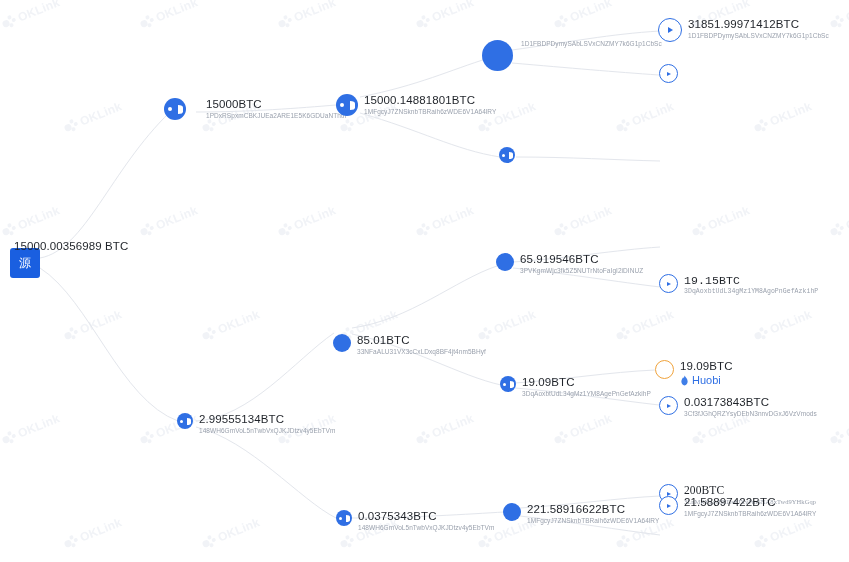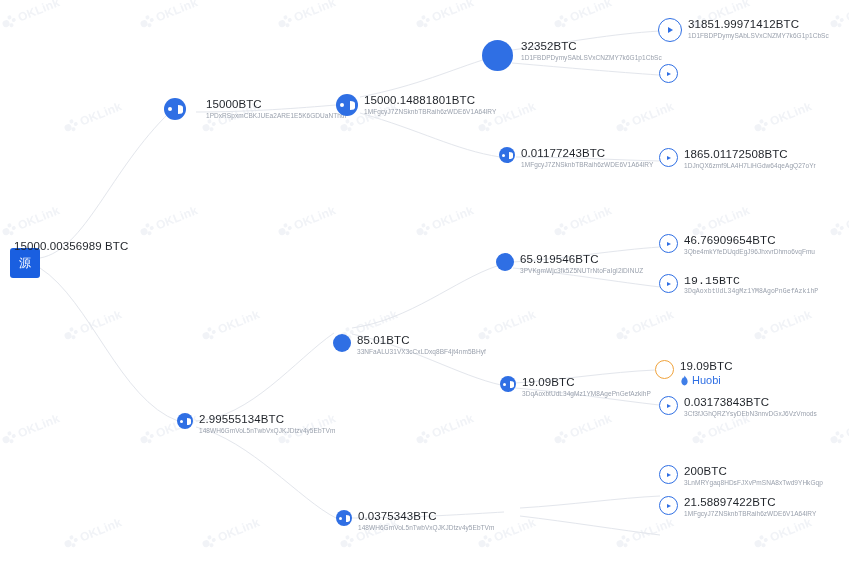--- a/index.html
+++ b/index.html
@@ -549,21 +549,20 @@
       <span class="amt">15000.14881801BTC</span>
       <span class="addr">1MFgcyJ7ZNSknbTBRaih6zWDE6V1A64lRY</span>
     </div>
   </div>
 
   <div class="node" style="left:482px;top:40px;">
     <div class="glyph">
       <div class="glyph-disc" style="width:31px;height:31px;"></div>
     </div>
     <div class="labels" style="margin-left:2px;">
-      <span class="amt">32352BTC</span>
       <span class="addr">1D1FBDPDymySAbLSVxCNZMY7k6G1p1CbSc</span>
     </div>
   </div>
 
   <div class="node" style="left:658px;top:18px;">
     <div class="glyph">
       <div class="glyph-ring" style="width:22px;height:22px;">
           <span class="tri"></span>
         </div>
     </div>
@@ -581,59 +580,33 @@
     </div>
   </div>
 
   <div class="node" style="left:499px;top:147px;">
     <div class="glyph">
       <div class="glyph-pac" style="width:16px;height:16px;">
           <span class="dot" style="width:3px;height:3px;left:3px;margin-top:-1.5px;"></span>
           <span class="moon" style="right:2.5px;width:3.5px;height:7px;margin-top:-3.5px;"></span>
         </div>
     </div>
-    <div class="labels">
-      <span class="amt">0.01177243BTC</span>
-      <span class="addr">1MFgcyJ7ZNSknbTBRaih6zWDE6V1A64lRY</span>
-    </div>
-  </div>
-
-  <div class="node" style="left:659px;top:148px;">
-    <div class="glyph">
-      <div class="glyph-ring" style="width:17px;height:17px;">
-          <span class="tri" style="border-top-width:2.5px;border-bottom-width:2.5px;border-left-width:4px;"></span>
-        </div>
-    </div>
-    <div class="labels">
-      <span class="amt">1865.01172508BTC</span>
-      <span class="addr">1DJnQX6zmf9LA4H7LiHGdw64qeAgQ27oYr</span>
-    </div>
-  </div>
+  </div>
+
 
   <div class="node" style="left:496px;top:253px;">
     <div class="glyph">
       <div class="glyph-disc" style="width:18px;height:18px;"></div>
     </div>
     <div class="labels">
       <span class="amt">65.919546BTC</span>
       <span class="addr">3PVKgmWjc3fk5Z5NUTrNtoFaIgI2iDINUZ</span>
     </div>
   </div>
 
-  <div class="node" style="left:659px;top:234px;">
-    <div class="glyph">
-      <div class="glyph-ring" style="width:17px;height:17px;">
-          <span class="tri" style="border-top-width:2.5px;border-bottom-width:2.5px;border-left-width:4px;"></span>
-        </div>
-    </div>
-    <div class="labels">
-      <span class="amt">46.76909654BTC</span>
-      <span class="addr">3Qbe4mkYfeDUqdEgJ96JhxvrDhmo6vqFmu</span>
-    </div>
-  </div>
 
   <div class="node" style="left:659px;top:274px;font-family:Liberation Mono, monospace;">
     <div class="glyph">
       <div class="glyph-ring" style="width:17px;height:17px;">
           <span class="tri" style="border-top-width:2.5px;border-bottom-width:2.5px;border-left-width:4px;"></span>
         </div>
     </div>
     <div class="labels">
       <span class="amt">19.15BTC</span>
       <span class="addr">3DqAoxbtUdL34gMz1YM8AgoPnGefAzkihP</span>
@@ -709,22 +682,31 @@
           <span class="dot" style="width:3px;height:3px;left:3px;margin-top:-1.5px;"></span>
           <span class="moon" style="right:2.5px;width:3.5px;height:7px;margin-top:-3.5px;"></span>
         </div>
     </div>
     <div class="labels">
       <span class="amt">0.0375343BTC</span>
       <span class="addr">148WH6GmVoL5nTwbVxQJKJDtzv4y5EbTVm</span>
     </div>
   </div>
 
-
-  <div class="node" style="left:659px;top:465px;">
+  <div class="node" style="left:503px;top:503px;">
+    <div class="glyph">
+      <div class="glyph-disc" style="width:18px;height:18px;"></div>
+    </div>
+    <div class="labels">
+      <span class="amt">221.58916622BTC</span>
+      <span class="addr">1MFgcyJ7ZNSknbTBRaih6zWDE6V1A64lRY</span>
+    </div>
+  </div>
+
+  <div class="node" style="left:659px;top:484px;font-family:Liberation Serif, serif;">
     <div class="glyph">
       <div class="glyph-ring" style="width:17px;height:17px;">
           <span class="tri" style="border-top-width:2.5px;border-bottom-width:2.5px;border-left-width:4px;"></span>
         </div>
     </div>
     <div class="labels">
       <span class="amt">200BTC</span>
       <span class="addr">3LnMRYgaq8HDsFJXvPmSNA8xTwd9YHkGqp</span>
     </div>
   </div>

